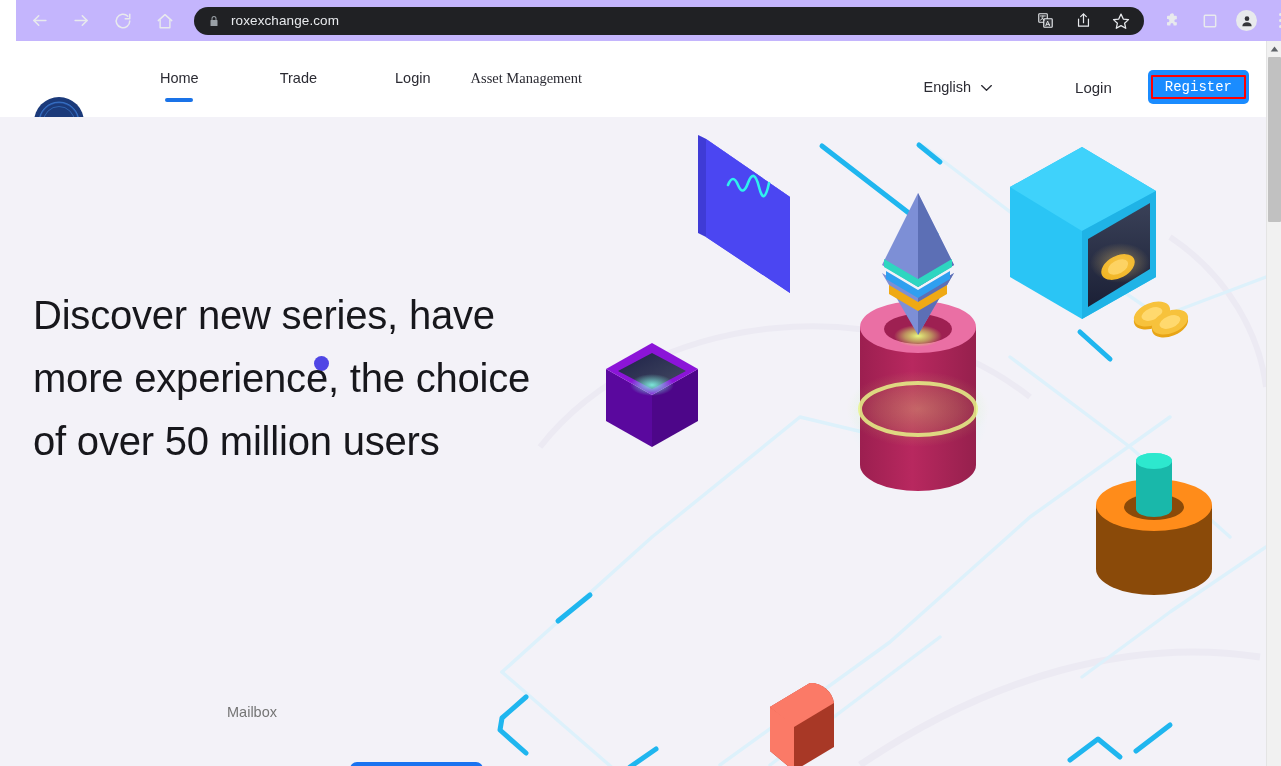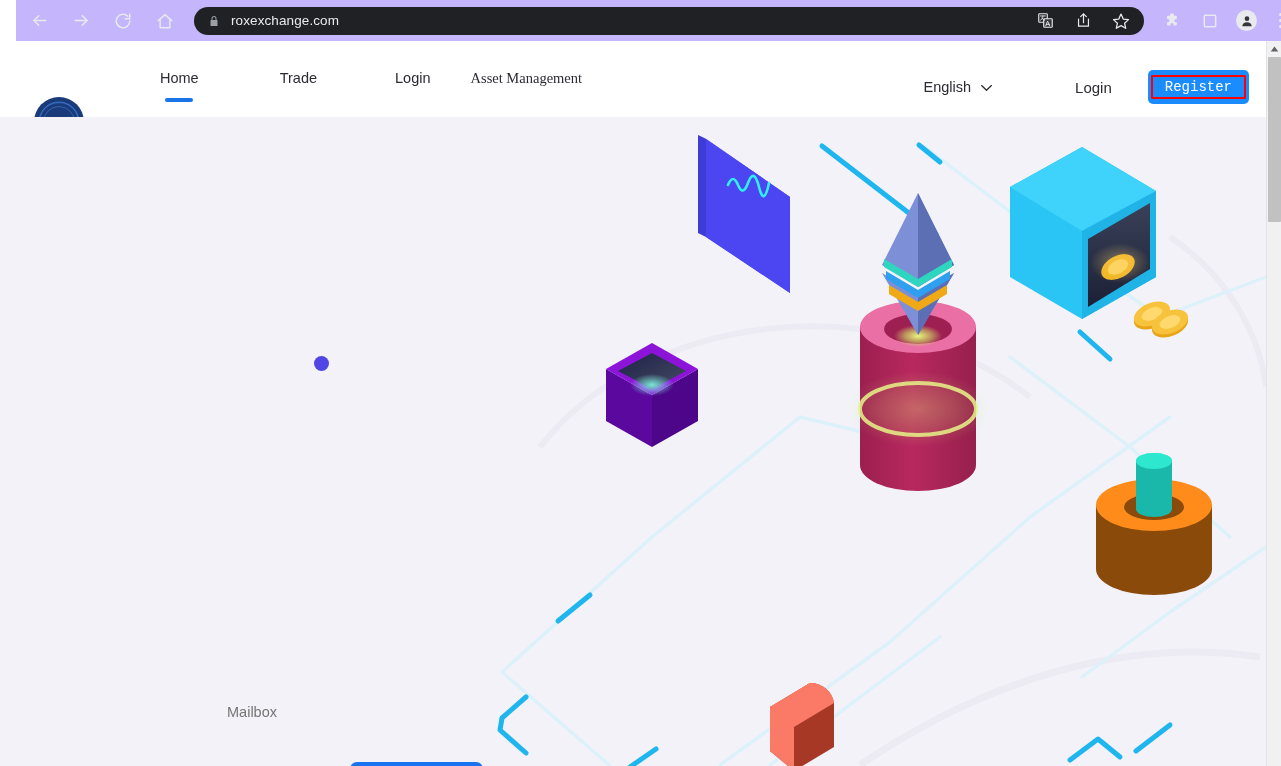--- a/index.html
+++ b/index.html
@@ -497,20 +497,21 @@
           <path d="M300 430 L 340 406 A 24 24 0 0 1 364 426 L 364 470 L 324 494 L 300 474 Z" fill="#a83826" transform="translate(0,160)"></path>
           <path d="M300 430 L 340 406 A 22 22 0 0 1 362 424 L 324 448 Z" fill="#fb7a67" transform="translate(0,160)"></path>
           <path d="M300 430 L 324 448 L 324 494 L 300 474 Z" fill="#fb7a67" transform="translate(0,160)"></path>
           <path d="M300 430 L 340 406 A 24 24 0 0 1 364 426 L 324 450 Z" fill="#fb7a67" transform="translate(0,160)"></path>
         </g>
       </svg>
     </div>
 
     <div id="hero-dot"></div>
 
+    <h1 id="hero-title">Discover new series, have more experience, the choice of over 50 million users</h1>
 
 
     <input id="mailbox-field" type="text" style="border: none; background: transparent; outline: none; width: 230px; font-family: inherit;" placeholder="Mailbox">
 
     <div id="register-now-wrap">
       <button id="register-now-btn">Register now</button>
 
     </div>
   </section>
 </div>

